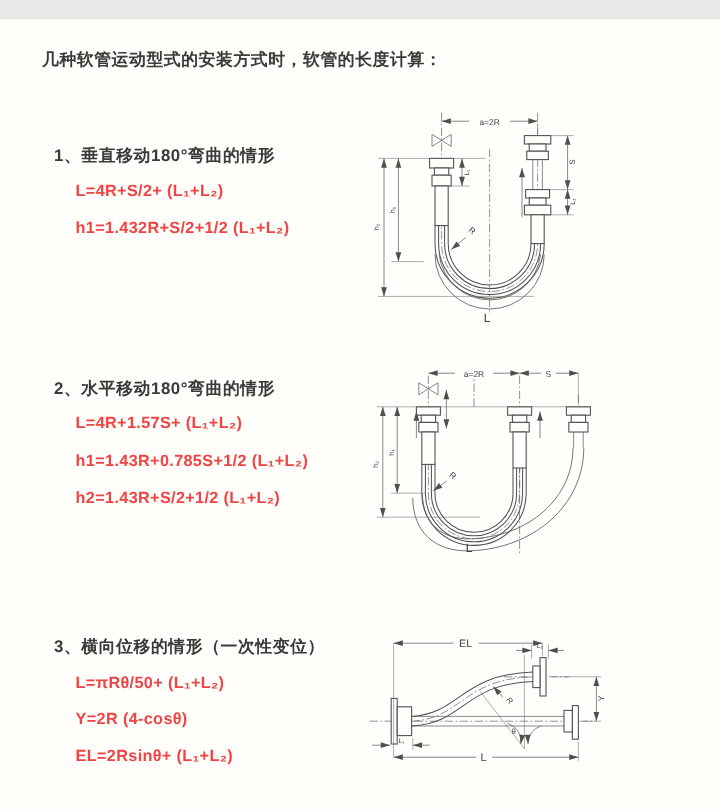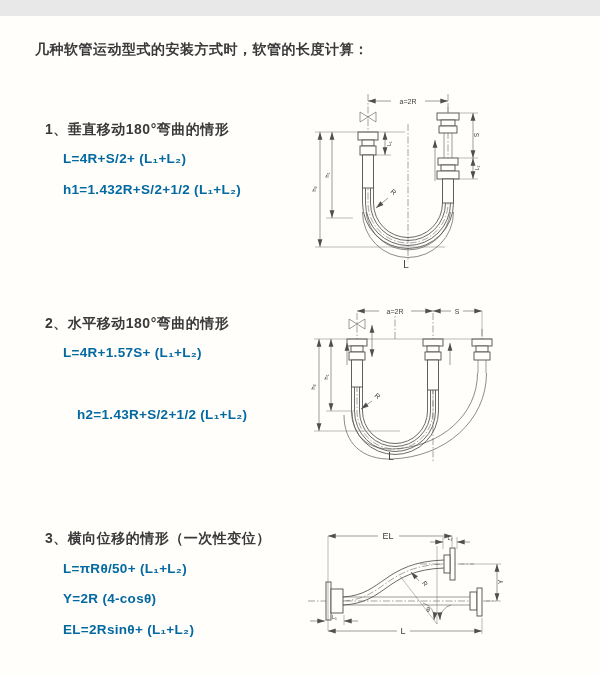--- a/index.html
+++ b/index.html
@@ -18,21 +18,21 @@
     font-size:14px;font-weight:bold;letter-spacing:.5px;
     white-space:nowrap;
   }
   .sec-heading{
     position:absolute;
     font-size:14px;font-weight:bold;letter-spacing:.5px;
     white-space:nowrap;
   }
   .formula{
     position:absolute;
-    font-size:13.5px;font-weight:bold;color:#0369a1;
+    font-size:13.5px;font-weight:bold;color:#ef4444;
     white-space:nowrap;letter-spacing:.3px;
   }
   svg{position:absolute;}
   svg text{font-family:"Liberation Sans","DejaVu Sans",sans-serif;fill:#3c3c3c;}
   .dline{stroke:#5a5a5a;stroke-width:.6;fill:none;}
   .thin{stroke:#6a6a6a;stroke-width:.45;fill:none;}
   .cline{stroke:#5a5a5a;stroke-width:.55;fill:none;stroke-dasharray:7 2 1.5 2;}
   .pipe{stroke:#4f4f4f;stroke-width:.9;fill:#fffefb;}
   .hose{stroke:#4f4f4f;stroke-width:.85;fill:none;}
   .hose2{stroke:#5a5a5a;stroke-width:.7;fill:none;}
@@ -44,21 +44,22 @@
 <div class="page">
 
   <div class="title">几种软管运动型式的安装方式时，软管的长度计算：</div>
 
   <div class="sec-heading" style="left:45px;top:105px">1、垂直移动180°弯曲的情形</div>
   <div class="formula" style="left:63px;top:135px">L=4R+S/2+ (L₁+L₂)</div>
   <div class="formula" style="left:63px;top:166px">h1=1.432R+S/2+1/2 (L₁+L₂)</div>
 
   <div class="sec-heading" style="left:45px;top:299px">2、水平移动180°弯曲的情形</div>
   <div class="formula" style="left:63px;top:329px">L=4R+1.57S+ (L₁+L₂)</div>
-  <div class="formula" style="left:77px;top:391px">h2=1.43R+S/2+1/2 (L₁+L₂)</div>
+  <div class="formula" style="left:63px;top:360px">h1=1.43R+0.785S+1/2 (L₁+L₂)</div>
+  <div class="formula" style="left:63px;top:391px">h2=1.43R+S/2+1/2 (L₁+L₂)</div>
 
   <div class="sec-heading" style="left:45px;top:514px">3、横向位移的情形（一次性变位）</div>
   <div class="formula" style="left:63px;top:545px">L=πRθ/50+ (L₁+L₂)</div>
   <div class="formula" style="left:63px;top:575px">Y=2R (4-cosθ)</div>
   <div class="formula" style="left:63px;top:606px">EL=2Rsinθ+ (L₁+L₂)</div>
 
   <svg style="left:305px;top:72px" width="265" height="190" viewBox="0 0 265 190">
     <defs>
       <marker id="e1" markerWidth="9" markerHeight="6" refX="8.2" refY="3" orient="auto" markerUnits="userSpaceOnUse">
         <path d="M0.5,0.6 L8.2,3 L0.5,5.4 Z" fill="#4f4f4f"></path>

